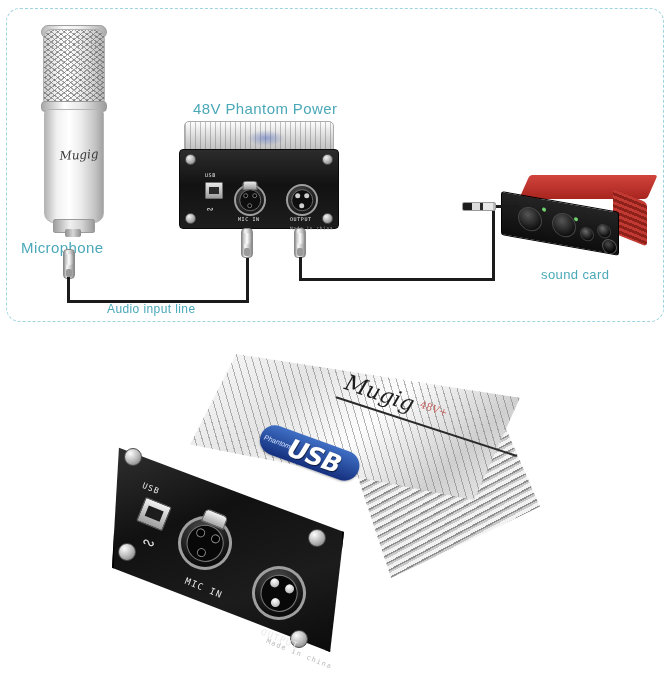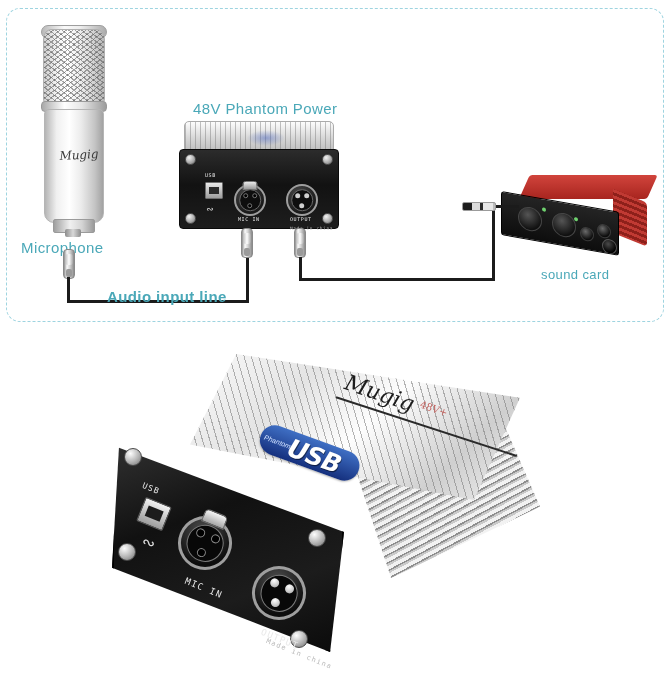--- a/index.html
+++ b/index.html
@@ -12,21 +12,21 @@
     position:absolute;left:6px;top:8px;width:658px;height:314px;
     border:1.5px dashed #9ed4e0;border-radius:14px;background:#fff;
     box-sizing:border-box;
   }
 
   .lbl{position:absolute;color:#4aa8b8;white-space:nowrap;letter-spacing:.4px;text-align:right;}
 
   
   #label-mic{left:14px;top:230px;font-size:15px;}
   #label-phantom{left:186px;top:91px;font-size:15px;}
-  #label-audio-line{left:100px;top:279px;font-size:15px;font-weight:bold;}
+  #label-audio-line{left:100px;top:293px;font-size:12px;}
   #label-soundcard{left:534px;top:258px;font-size:13px;}
 
   
   #microphone{position:absolute;left:28px;top:14px;width:76px;height:222px;}
   .mic-grille{
     position:absolute;left:8px;top:6px;width:60px;height:78px;border-radius:8px/10px;
     background:
       repeating-linear-gradient(38deg, rgba(90,90,90,.55) 0 1px, rgba(255,255,255,0) 1px 4px),
       repeating-linear-gradient(-38deg, rgba(90,90,90,.55) 0 1px, rgba(255,255,255,0) 1px 4px),
       linear-gradient(90deg,#cfcfcf 0%,#f4f4f4 22%,#ffffff 40%,#e2e2e2 72%,#b8b8b8 100%);

